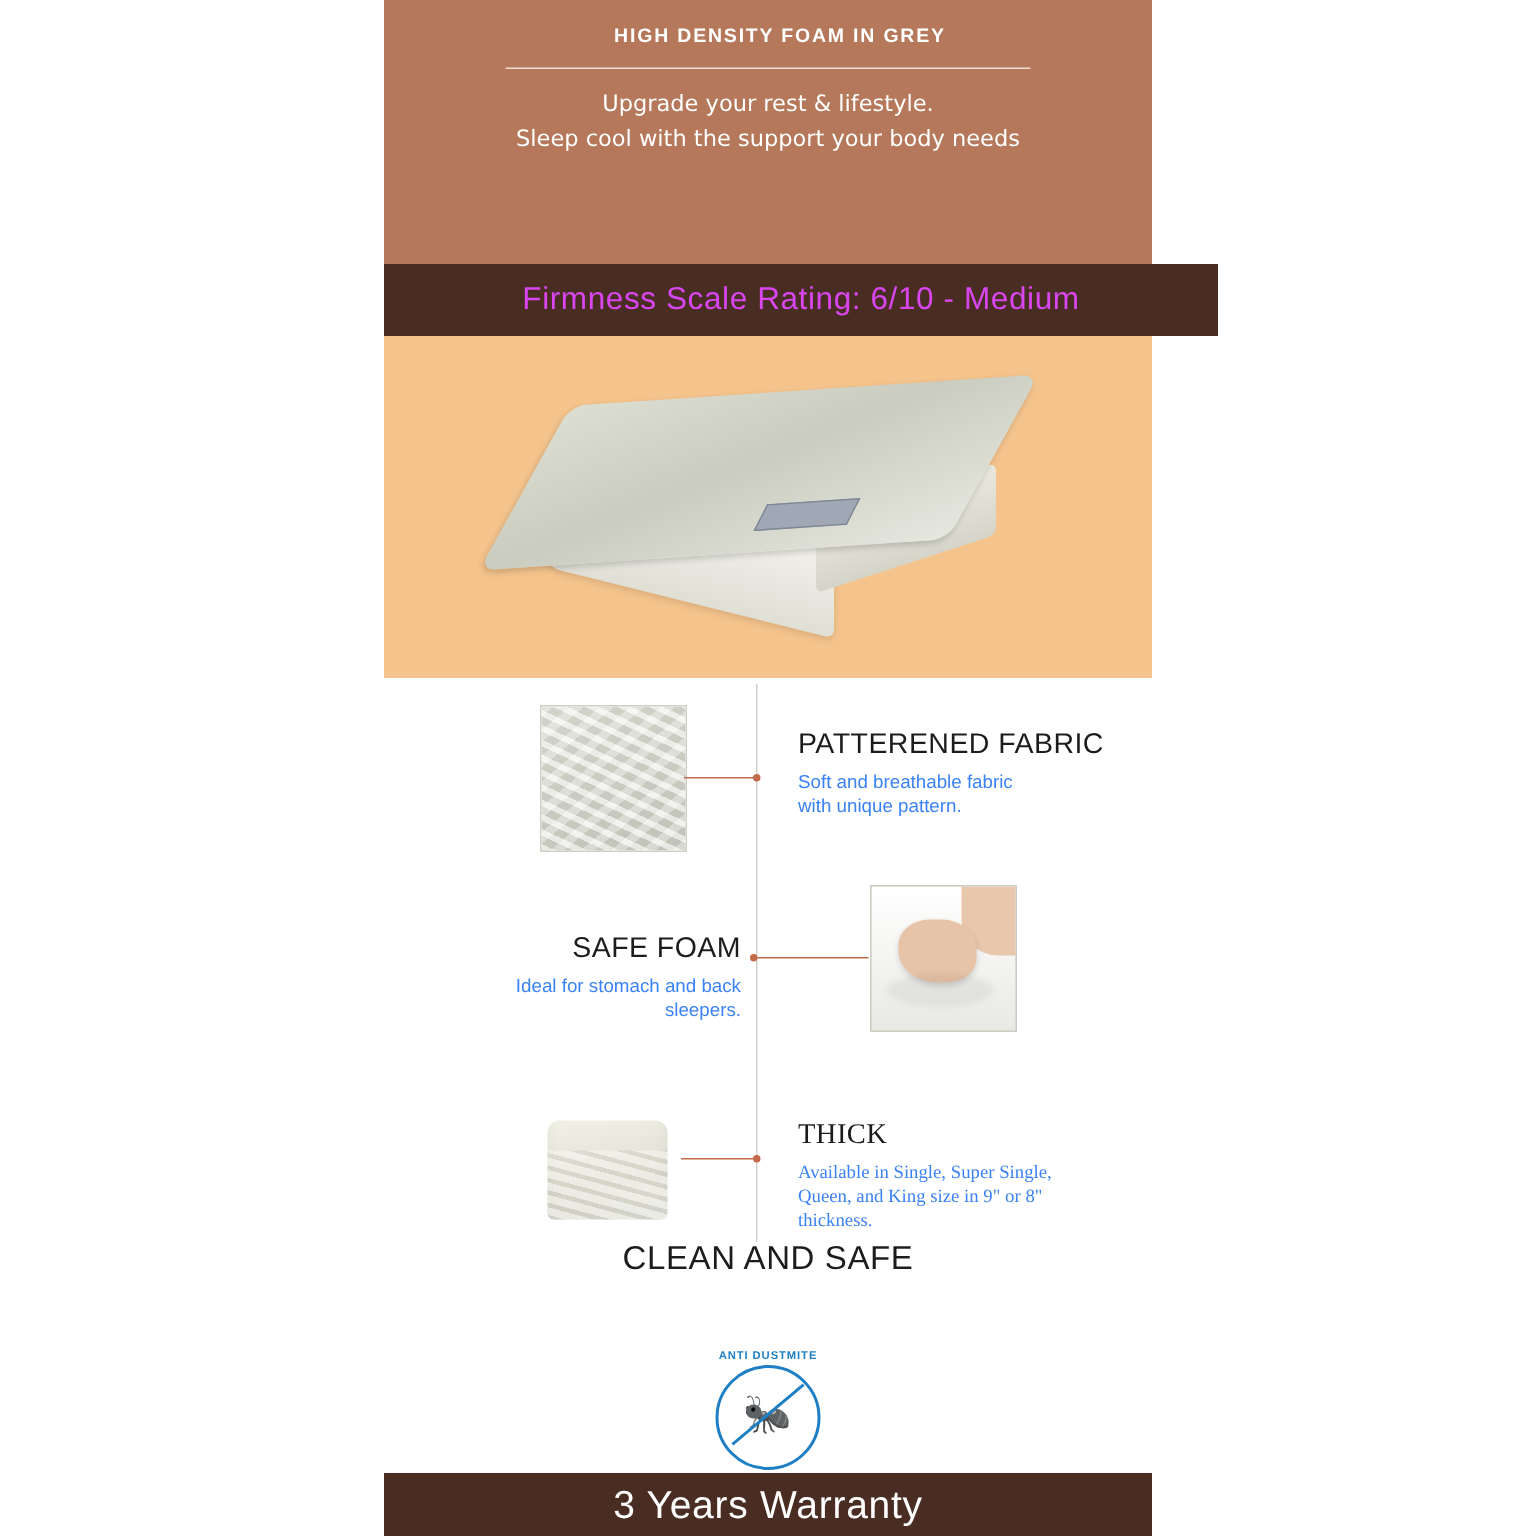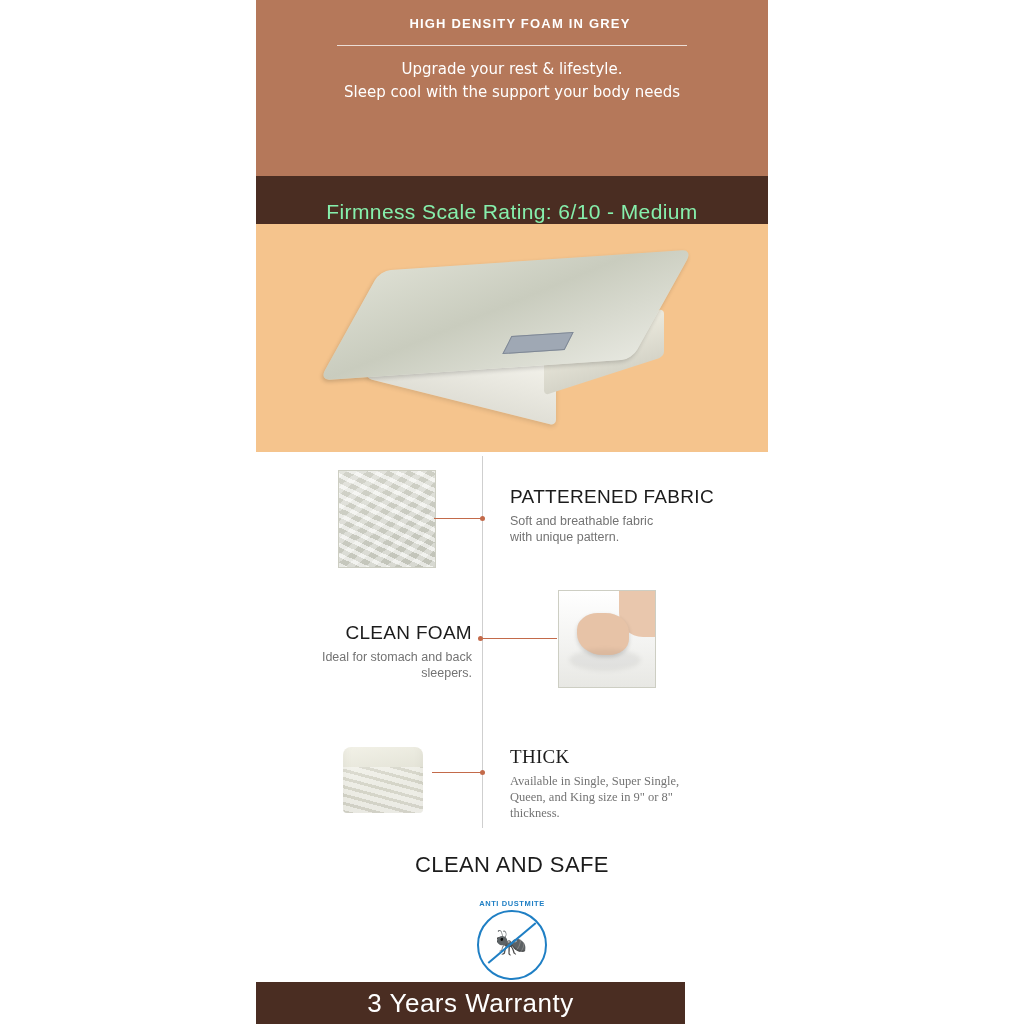--- a/index.html
+++ b/index.html
@@ -59,26 +59,26 @@
     font-size: 15px;
     line-height: 23px;
     font-family: "DejaVu Sans", sans-serif;
   }
 
   
   .firmness {
     position: absolute;
     left: 256px;
     top: 176px;
-    width: 512px;
+    width: 556px;
     height: 48px;
     background: #4a2d22;
-    color: #86efac;
+    color: #d946ef;
     display: flex;
-    align-items: flex-end;
+    align-items: center;
     justify-content: center;
     font-size: 21px;
     letter-spacing: 0.4px;
   }
 
   
   .hero {
     position: absolute;
     left: 256px;
     top: 224px;
@@ -133,21 +133,21 @@
     width: 58px;
     height: 16px;
     background: #9fa8b4;
     border: 1px solid #7e8794;
     transform: skewX(-30deg) rotate(-4deg);
   }
 
   
   .features {
     position: absolute;
-    left: 242px;
+    left: 264px;
     top: 452px;
     width: 512px;
     height: 404px;
   }
   .spine {
     position: absolute;
     left: 240px;
     top: 4px;
     width: 1px;
     height: 372px;
@@ -241,41 +241,41 @@
   }
   .f-title {
     font-size: 19px;
     color: #1c1c1c;
     letter-spacing: 0.3px;
     margin-bottom: 5px;
   }
   .f-desc {
     font-size: 12.5px;
     line-height: 16px;
-    color: #737373;
+    color: #3b82f6;
   }
   .f-line {
     position: absolute;
     height: 1px;
     background: #c36a4a;
   }
   .f-dot {
     position: absolute;
     width: 5px;
     height: 5px;
     border-radius: 50%;
     background: #c36a4a;
   }
   .align-right { text-align: right; }
 
   
   .clean-title {
     position: absolute;
     left: 256px;
-    top: 852px;
+    top: 826px;
     width: 512px;
     text-align: center;
     font-size: 22px;
     color: #1c1c1c;
     letter-spacing: 0.4px;
   }
   .badges {
     position: absolute;
     left: 256px;
     top: 898px;
@@ -332,21 +332,21 @@
     line-height: 40px;
   }
   .g-green { color: #3fa535; }
   .g-blue { color: #1f7fc4; }
 
   
   .warranty {
     position: absolute;
     left: 256px;
     top: 982px;
-    width: 429px;
+    width: 512px;
     height: 42px;
     background: #4a2d22;
     color: #ffffff;
     display: flex;
     align-items: center;
     justify-content: center;
     font-size: 26px;
     letter-spacing: 0.5px;
   }
 </style>
@@ -399,21 +399,21 @@
       <div class="f-swatch" style="left:316px; top:138px;">
         <div class="swatch-hand">
           <div class="arm"></div>
           <div class="palm"></div>
           <div class="dent"></div>
         </div>
       </div>
       <div class="f-line" style="left:241px; top:186px; width:74px;"></div>
       <div class="f-dot" style="left:236px; top:184px;"></div>
       <div class="f-text align-right" style="left:-20px; top:170px; width:250px;">
-        <div class="f-title">CLEAN FOAM</div>
+        <div class="f-title">SAFE FOAM</div>
         <div class="f-desc">
           <div>Ideal for stomach and back</div>
           <div>sleepers.</div>
         </div>
       </div>
     </div>
 
     <div class="feature">
       <div class="f-swatch" style="left:92px; top:278px; background:#ffffff; border-color:#ffffff;">
         <div class="swatch-corner">

